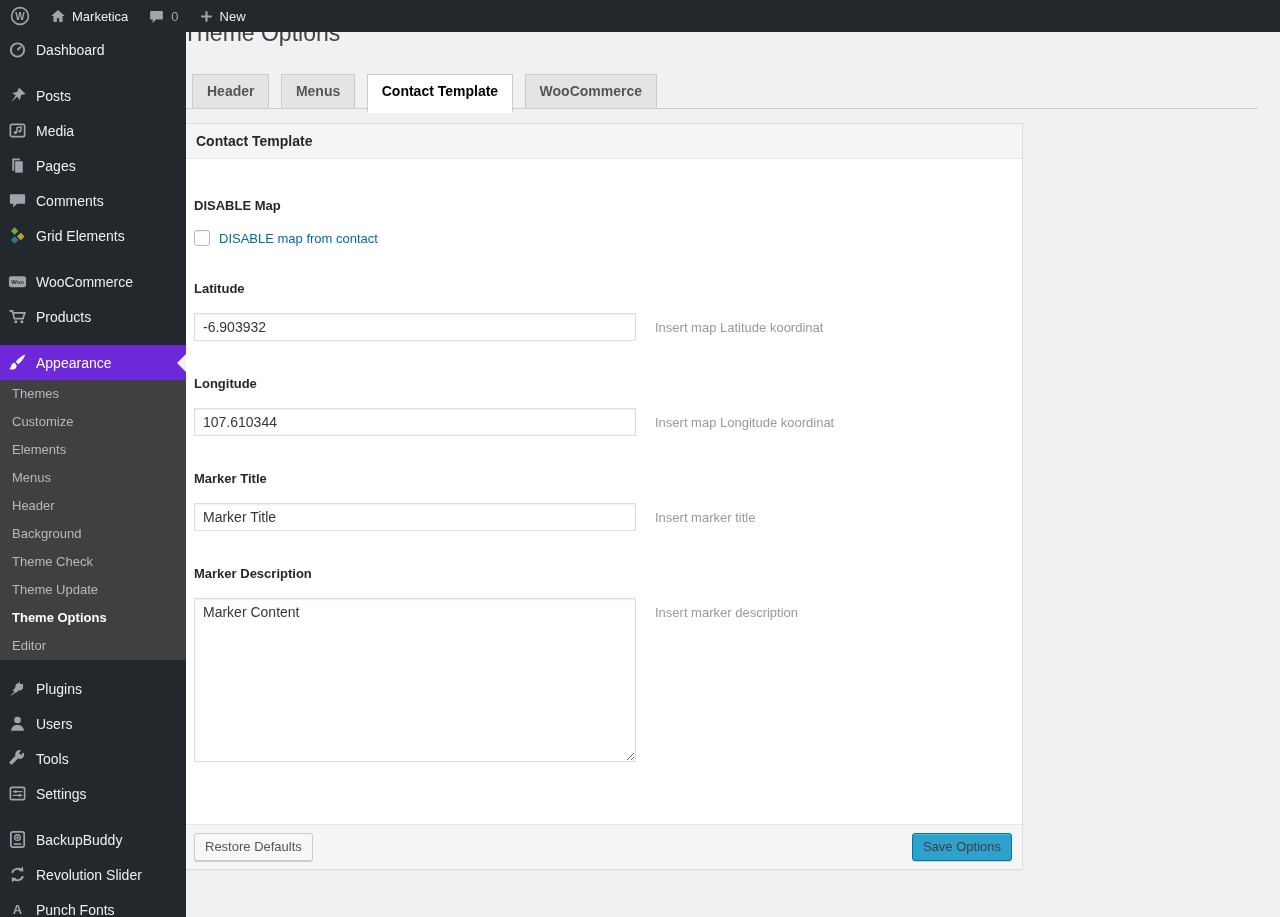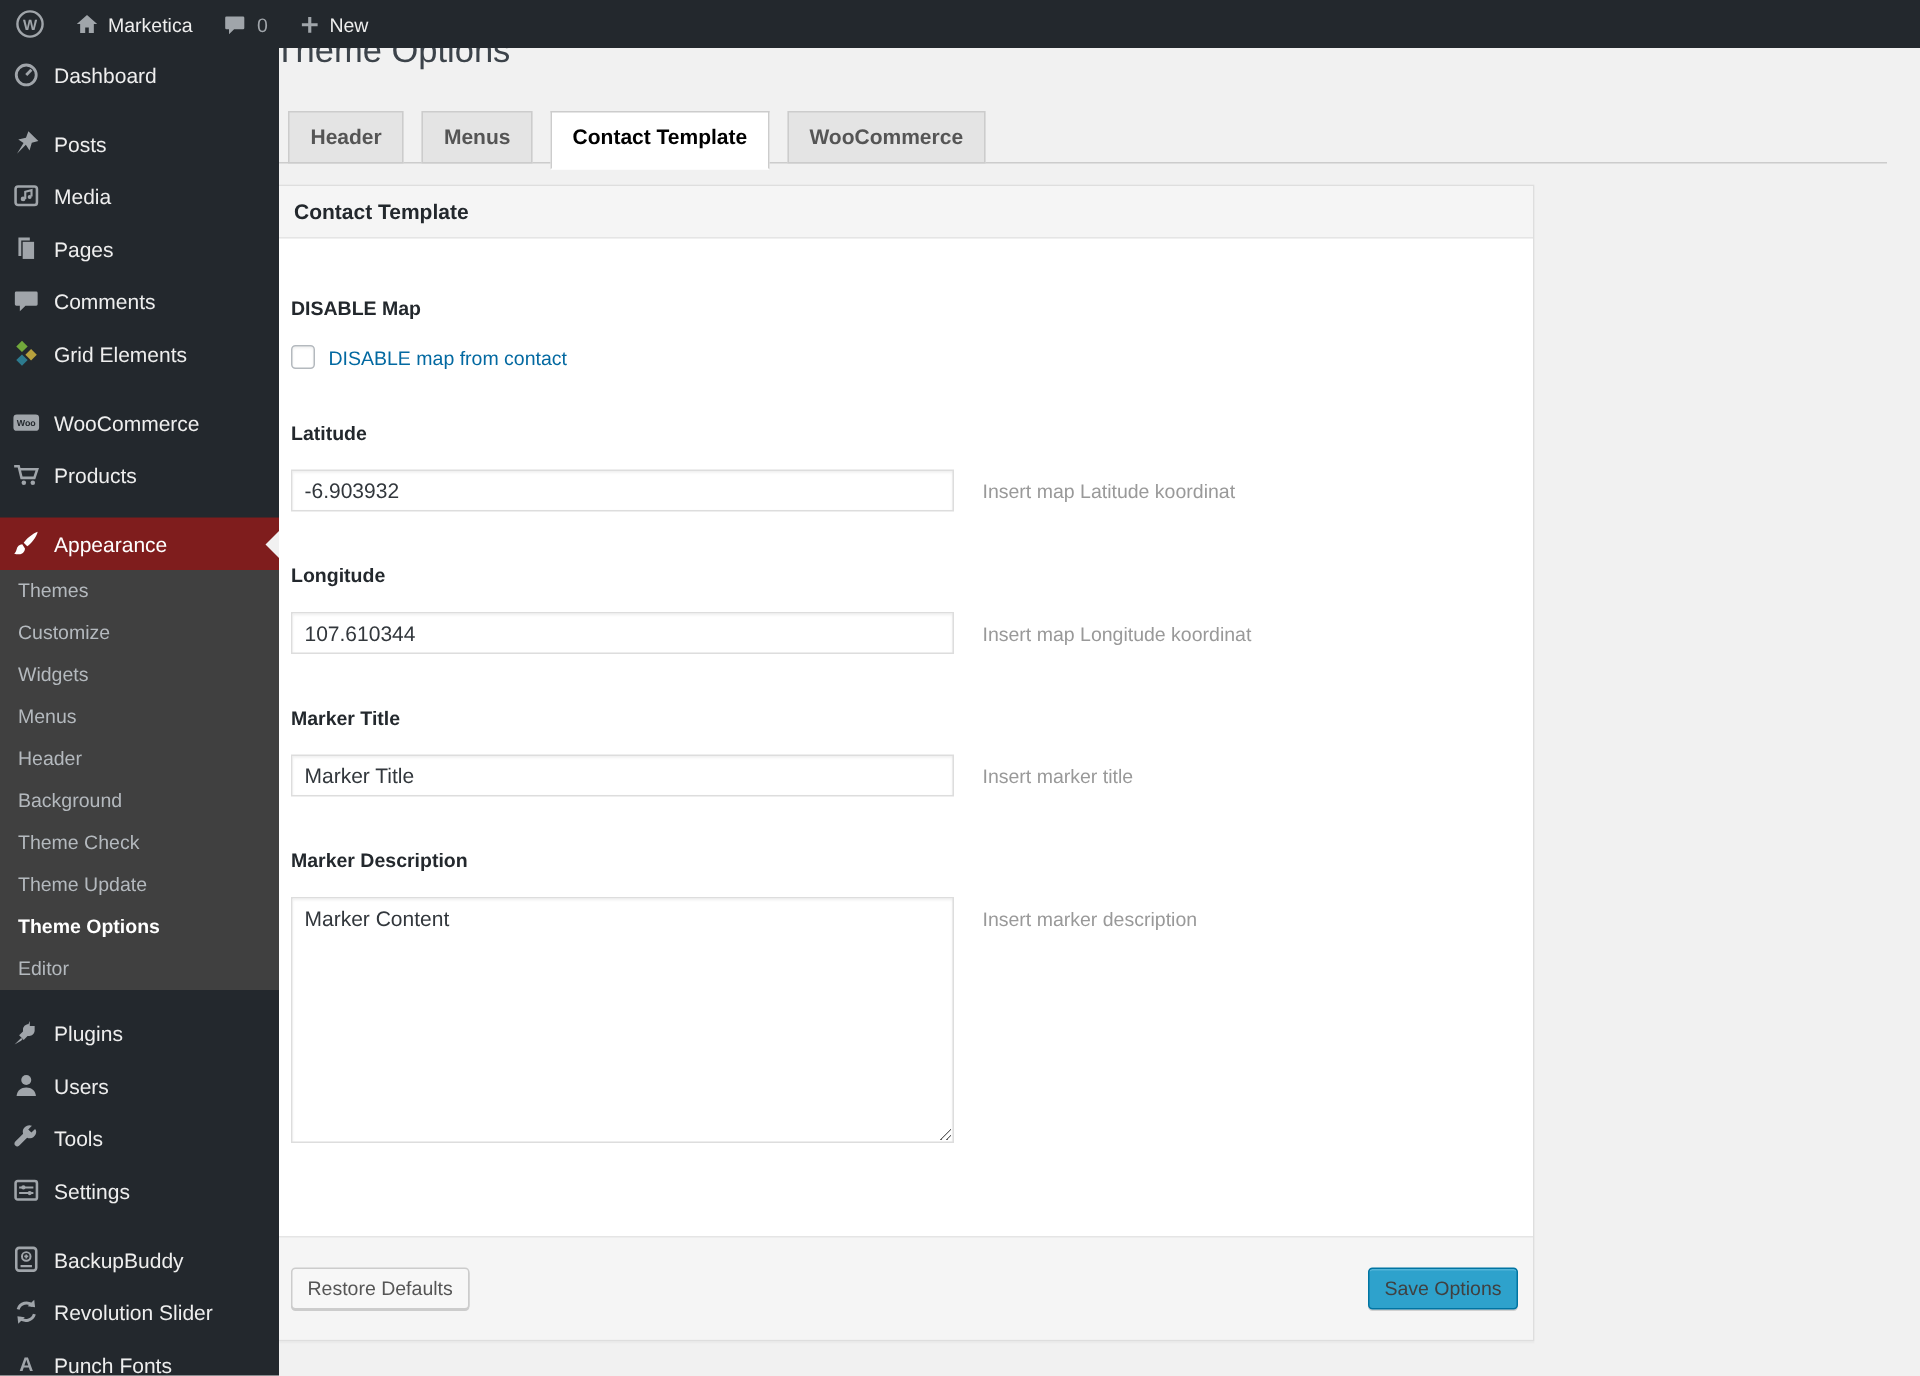--- a/index.html
+++ b/index.html
@@ -13,21 +13,21 @@
   .ab-item svg{display:block;}
   .ab-icon{color:#a0a5aa;}
   .ab-dim{color:#a0a5aa;}
   .avatar{width:24px;height:24px;background:#b9bec3;display:inline-flex;align-items:center;justify-content:center;margin-left:7px;}
   
   #sidebar{position:absolute;top:32px;left:0;bottom:0;width:186px;background:#23282d;
     color:#eee;font-size:14px;}
   #sidebar ul{list-style:none;margin:0;padding:0;}
   .menu-item{display:flex;align-items:center;gap:9px;padding:8px 8px;cursor:pointer;line-height:18px;}
   .menu-item .mi{width:19px;height:19px;flex:0 0 19px;color:#a0a5aa;display:inline-flex;align-items:center;justify-content:center;}
-  .menu-item.active{background:#7f1d1d;color:#fff;position:relative;}
+  .menu-item.active{background:#6d28d9;color:#fff;position:relative;}
   .menu-item.active .mi{color:#fff;}
   .menu-arrow{position:absolute;right:0;top:50%;margin-top:-9px;width:0;height:0;
     border:9px solid transparent;border-right:9px solid #f1f1f1;border-left:none;}
   .sep{height:11px;}
   .submenu{background:#404040;padding:6px 0 8px;}
   .submenu li{padding:7px 12px;font-size:13px;color:#b4b9be;cursor:pointer;line-height:14px;}
   .submenu li.current{color:#fff;font-weight:bold;}
   .letterA{font-size:13px;font-weight:bold;}
   
   #main{margin-left:160px;padding:10px 22px 0 23px;}
@@ -45,21 +45,21 @@
   input[type=checkbox]{appearance:none;-webkit-appearance:none;width:16px;height:16px;margin:0;
     border:1px solid #b4b9be;border-radius:3px;background:#fff;box-shadow:inset 0 1px 2px rgba(0,0,0,.07);cursor:pointer;}
   .checklabel{font-size:13px;color:#0369a1;}
   .controlrow{display:flex;align-items:flex-start;margin-top:17px;}
   input.text{width:424px;padding:5px 8px;font-size:14px;color:#32373c;background:#fff;
     border:1px solid #ddd;box-shadow:inset 0 1px 2px rgba(0,0,0,.07);font-family:inherit;}
   textarea.area{width:424px;height:152px;padding:5px 8px;font-size:14px;color:#32373c;background:#fff;
     border:1px solid #ddd;box-shadow:inset 0 1px 2px rgba(0,0,0,.07);font-family:inherit;resize:both;}
   .help{margin-left:19px;padding-top:7px;font-size:13px;color:#999;}
   .panel-foot{display:flex;justify-content:space-between;align-items:flex-start;background:#f5f5f5;
-    border-top:1px solid #e5e5e5;padding:20px 10px;}
+    border-top:1px solid #e5e5e5;padding:8px 10px;}
   .btn{font-size:13px;height:28px;padding:0 10px;border-radius:3px;cursor:pointer;line-height:26px;font-family:inherit;}
   .btn.secondary{background:#f7f7f7;border:1px solid #ccc;color:#555;box-shadow:0 1px 0 #ccc;}
   .btn.primary{background:#2ea2cc;border:1px solid #0074a2;color:#404040;
     box-shadow:inset 0 1px 0 rgba(120,200,230,.5),0 1px 0 rgba(0,0,0,.15);}
 </style>
 </head>
 <body>
 
 <header id="adminbar">
   <div class="ab-left">
@@ -175,21 +175,21 @@
             <path fill="currentColor" d="M18 1.5c-3.2 1-8.2 5.2-9.8 7.8l2.5 2.5C13.3 10.2 17.4 5 18 1.5zM7.2 10.3c-2 0-3.6 1.5-4.1 4-.3 1.3-1 2-1.6 2.5 1.6.8 4.1.9 5.6 0 1.3-.8 2-2.2 2-3.5z"></path>
           </svg>
       </span>
       <span>Appearance</span>
       <span class="menu-arrow"></span>
     </li>
     <li>
       <ul class="submenu">
         <li>Themes</li>
         <li>Customize</li>
-        <li>Widgets</li>
+        <li>Elements</li>
         <li>Menus</li>
         <li>Header</li>
         <li>Background</li>
         <li>Theme Check</li>
         <li>Theme Update</li>
         <li class="current">Theme Options</li>
         <li>Editor</li>
       </ul>
     </li>
     <li class="sep"></li>

